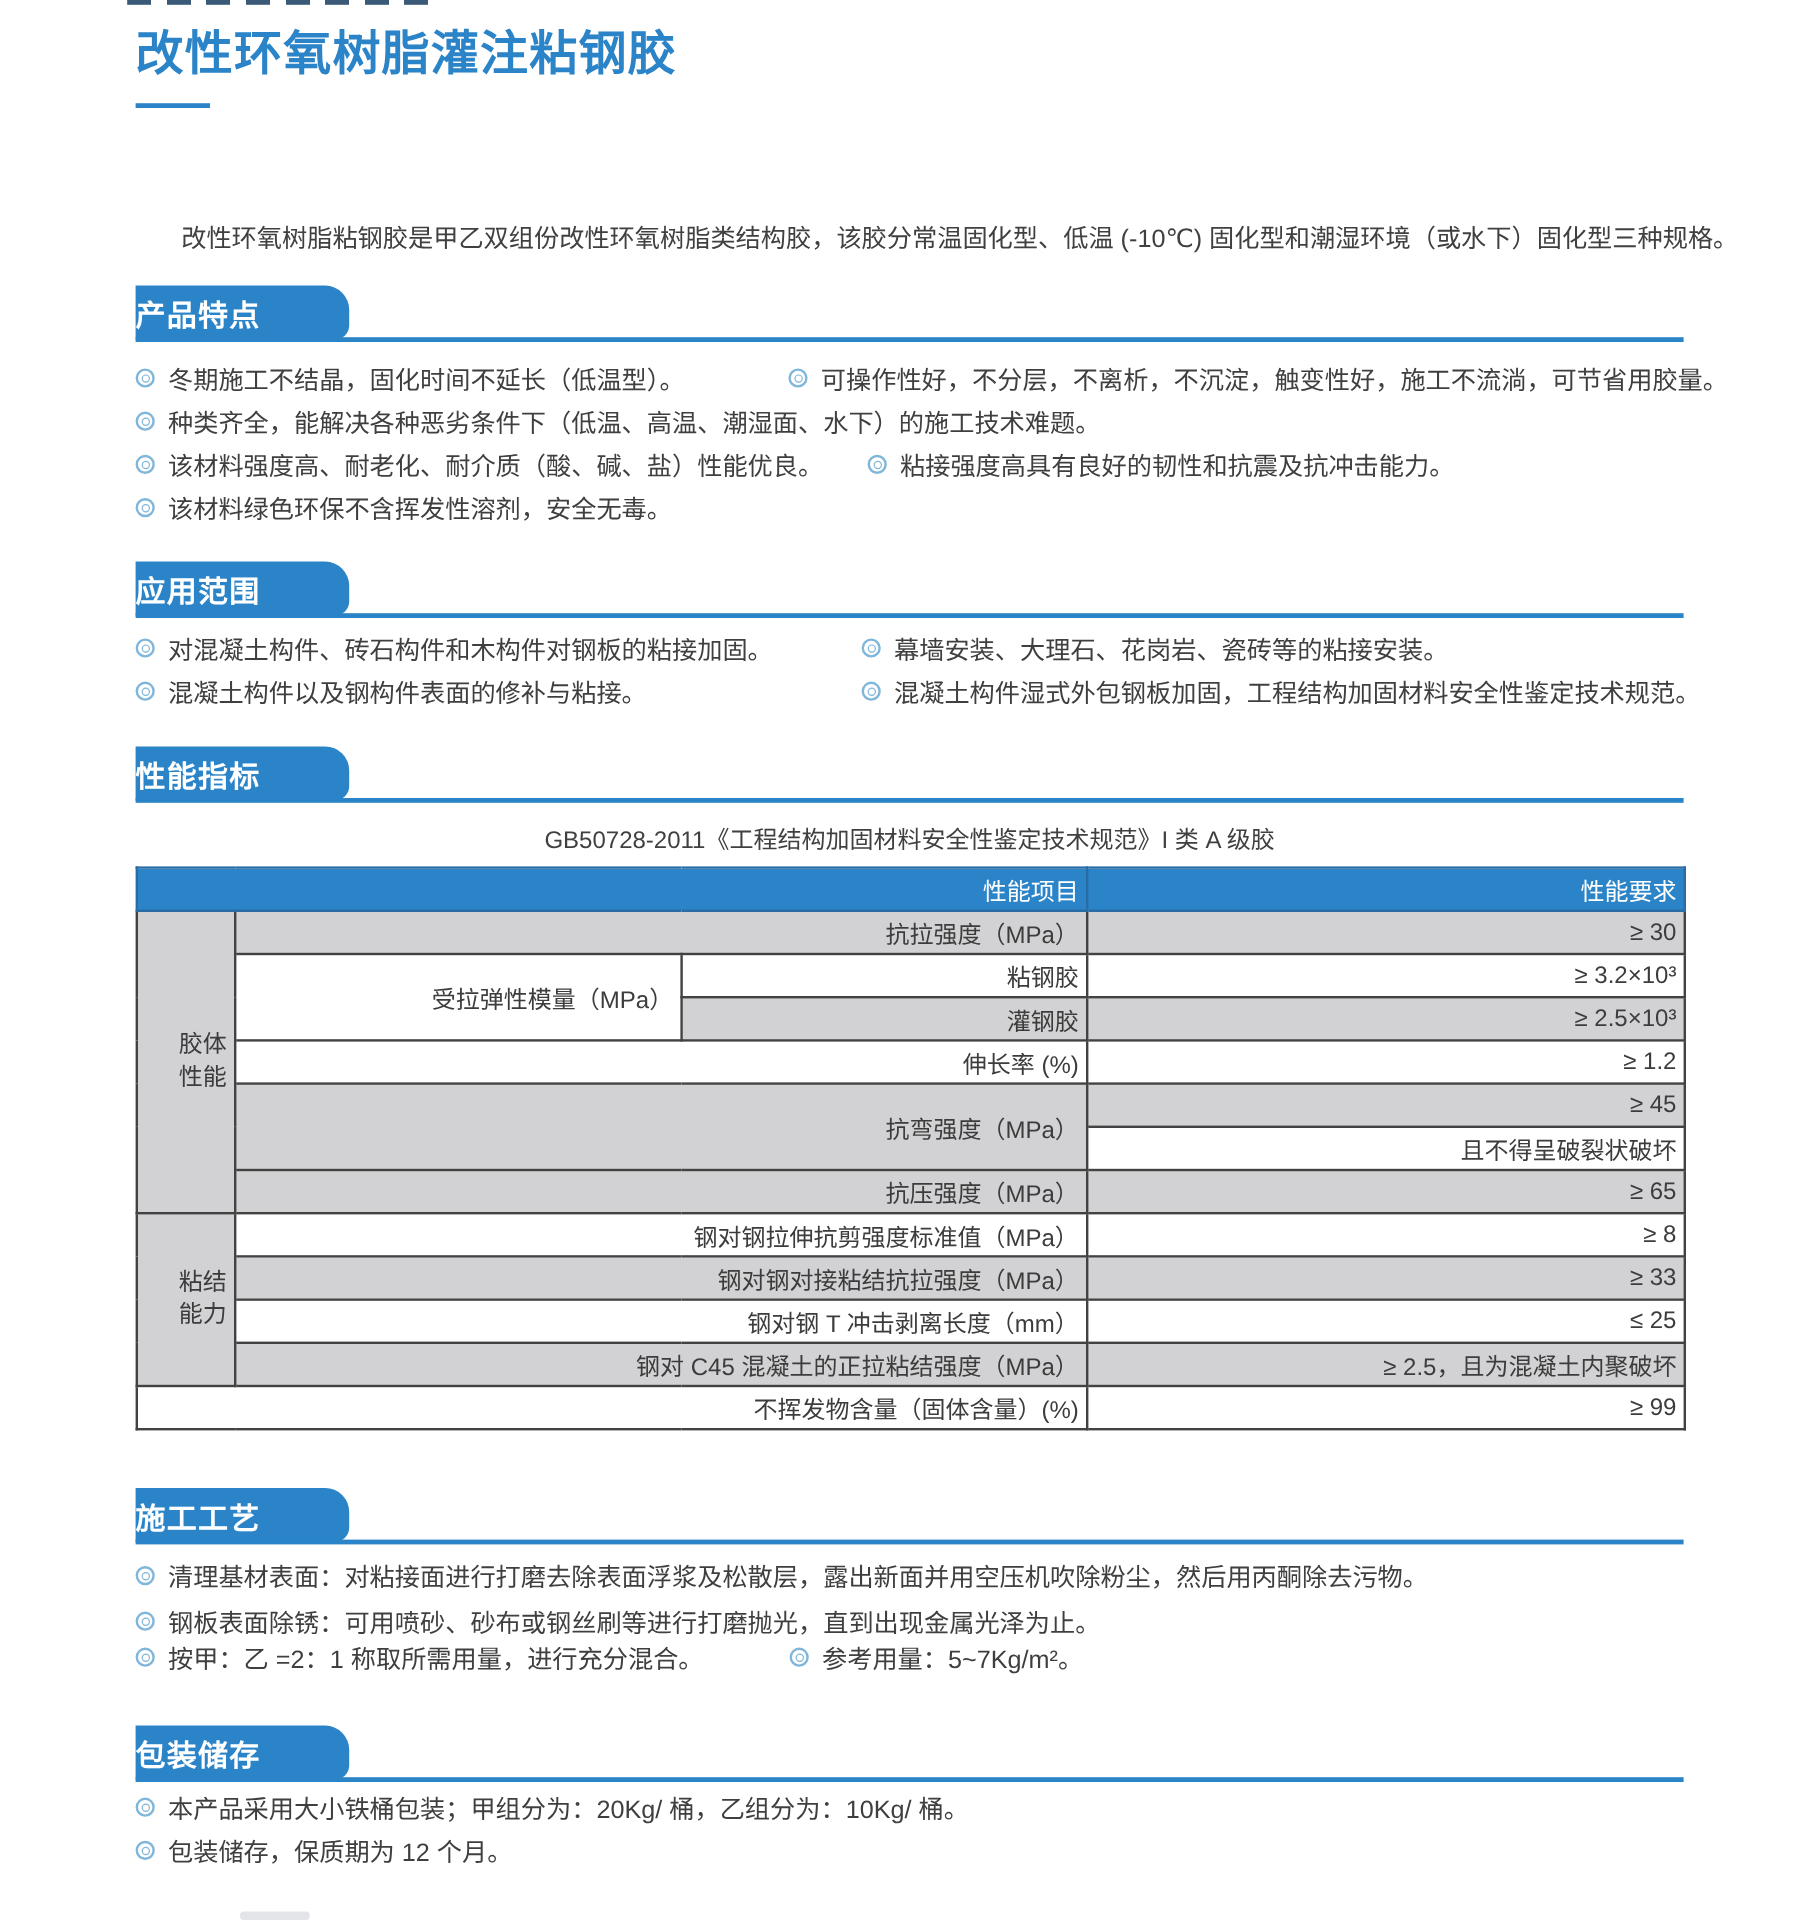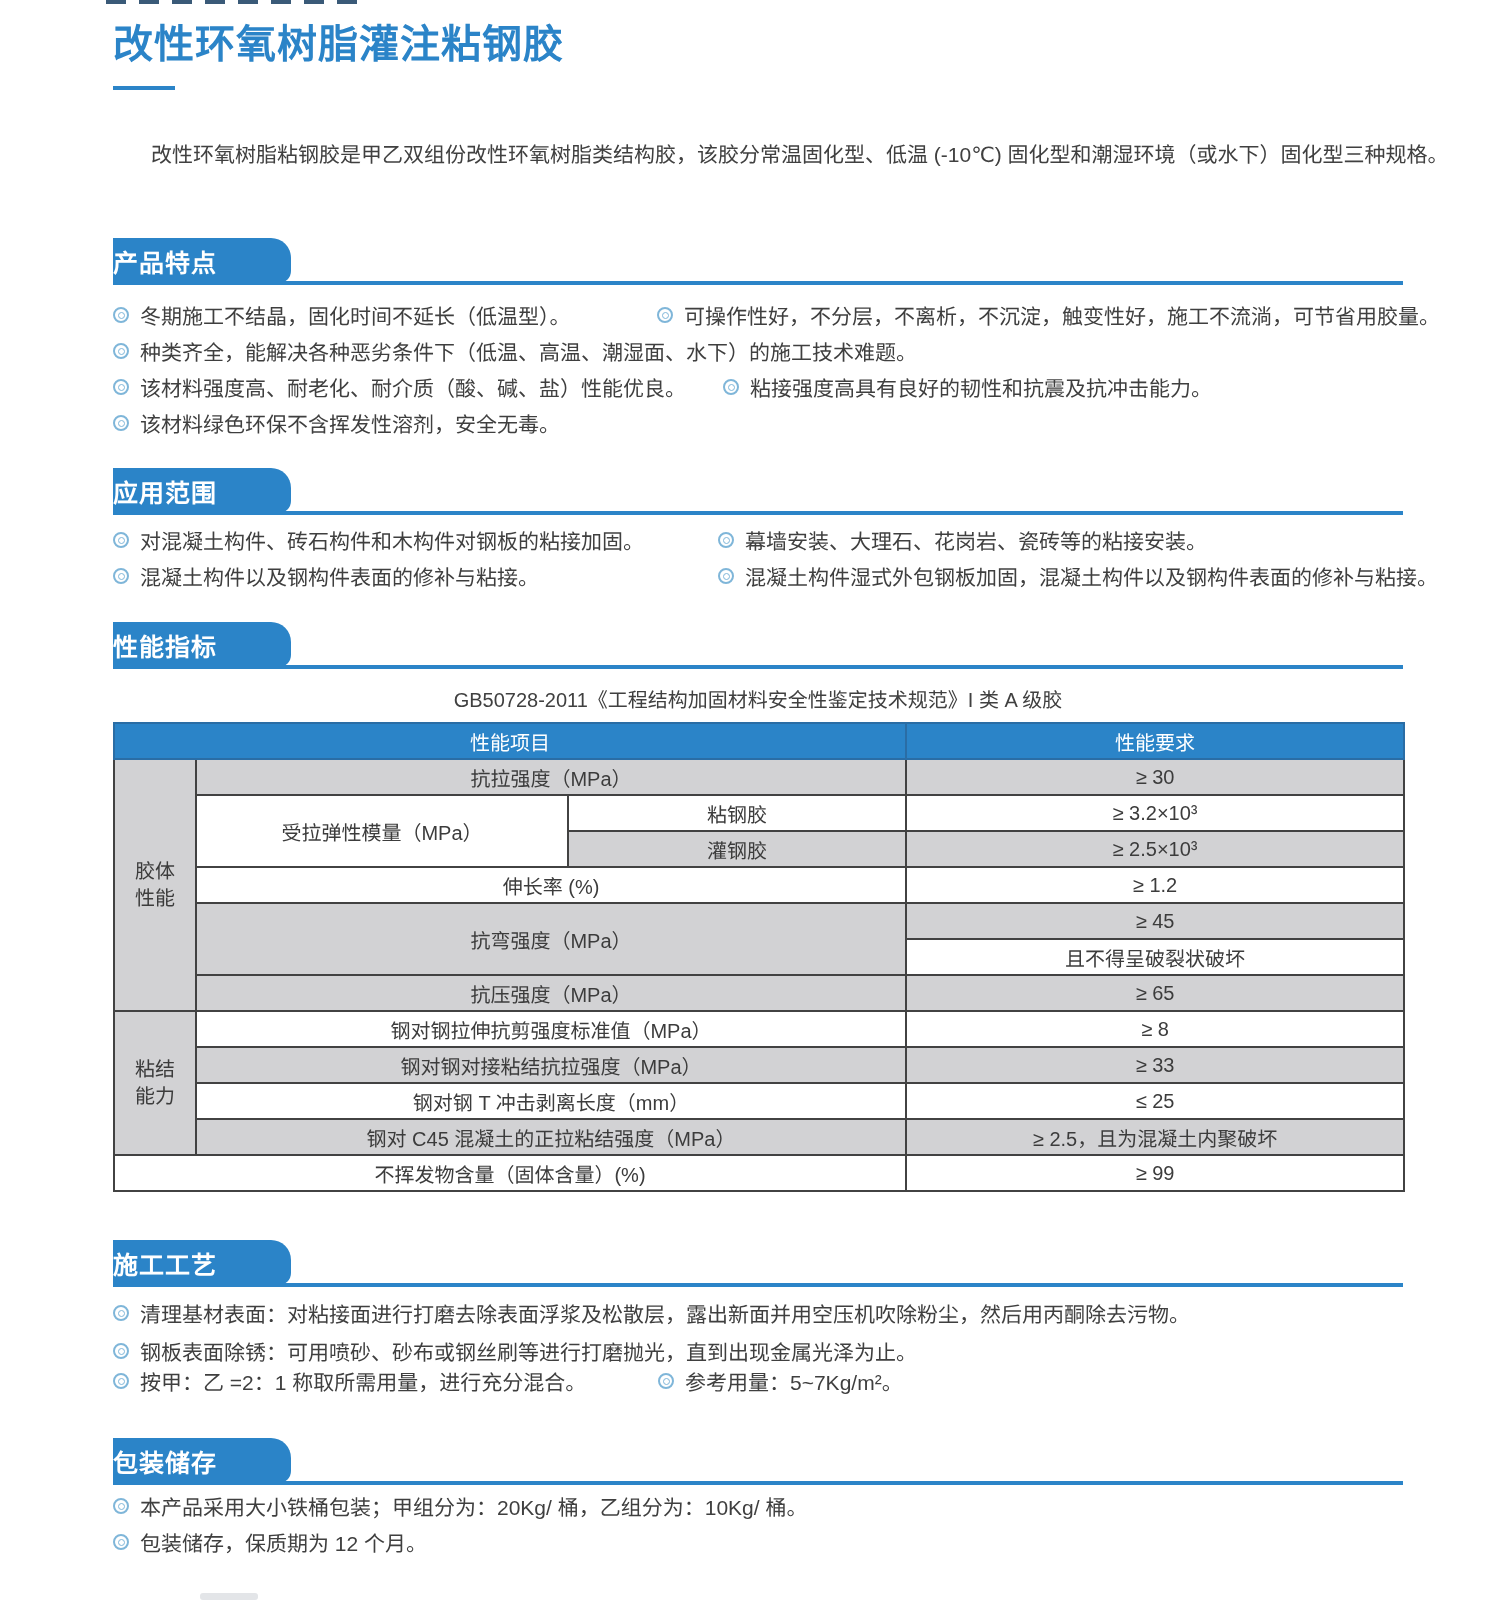--- a/index.html
+++ b/index.html
@@ -9,40 +9,40 @@
   
   .frag-top { position:absolute; left:106px; top:0; width:262px; height:4px;
     background:repeating-linear-gradient(90deg,#3a5a78 0 20px,transparent 20px 33px); }
   .frag-bottom { position:absolute; left:200px; top:1593px; width:58px; height:7px;
     background:#e3e5e8; border-radius:3px; }
 
   .doc-title { position:absolute; left:113px; top:12px; font-size:40px; font-weight:bold;
     color:#2b84c8; letter-spacing:1px; white-space:nowrap; }
   .title-rule { position:absolute; left:113px; top:86px; width:62px; height:4px; background:#2b84c8; }
 
-  .intro-p { position:absolute; left:151px; font-size:21px; color:#404040; white-space:nowrap; }
+  .intro-p { position:absolute; left:151px; font-size:21px; color:#404040; white-space:nowrap;margin-top:44px; }
 
   .tab { position:absolute; left:113px; width:178px; height:45px; background:#2b84c8;
     color:#fff; font-size:25px; font-weight:bold; display:flex; align-items:center;
     border-radius:0 20px 12px 0; letter-spacing:1px; }
   .rule { position:absolute; left:113px; width:1290px; height:4px; background:#2b84c8; }
 
   .brow { position:absolute; left:113px; display:flex; align-items:center;
     font-size:21px; color:#3f3f3f; white-space:nowrap; height:30px; }
   .bitem { display:flex; align-items:center; }
   .bullet { width:16px; height:16px; border:2px solid #7fb6d9; border-radius:50%;
     display:flex; align-items:center; justify-content:center; flex:none; margin-right:11px; }
   .bullet-core { width:7px; height:7px; border:1.5px solid #7fb6d9; border-radius:50%; }
 
   .tbl-caption { position:absolute; left:113px; top:684px; width:1290px; text-align:center;
     font-size:20px; color:#404040; }
 
   table.perf { position:absolute; left:113px; top:722px; width:1290px;
     border-collapse:collapse; table-layout:fixed; }
-  table.perf th, table.perf td { border:2px solid #424242; text-align:center;
+  table.perf th, table.perf td { border:2px solid #424242; text-align:right;
     font-size:20px; color:#3c3c3c; font-weight:normal; padding:0 6px; overflow:hidden; }
   table.perf tr { height:36px; }
   tr.hrow { height:35px; }
   tr.hrow th { background:#2b84c8; color:#ffffff; border-color:#2a6da5; }
   td.gray { background:#d2d2d4;margin-top:23px; }
   td.white { background:#ffffff; }
   td.group span { display:block; line-height:27px; }
 </style>
 </head>
 <body>
@@ -129,21 +129,21 @@
     <div class="bitem" style="width:605px">
       <span class="bullet">
           <span class="bullet-core"></span>
         </span>
       <span>混凝土构件以及钢构件表面的修补与粘接。</span>
     </div>
     <div class="bitem">
       <span class="bullet">
           <span class="bullet-core"></span>
         </span>
-      <span>混凝土构件湿式外包钢板加固，混凝土构件以及钢构件表面的修补与粘接。</span>
+      <span>混凝土构件湿式外包钢板加固，工程结构加固材料安全性鉴定技术规范。</span>
     </div>
   </div>
 
   <div class="tab" style="top:622px">
     <span>性能指标</span>
   </div>
   <div class="rule" style="top:665px"></div>
 
   <div class="tbl-caption">GB50728-2011《工程结构加固材料安全性鉴定技术规范》I 类 A 级胶</div>
 

